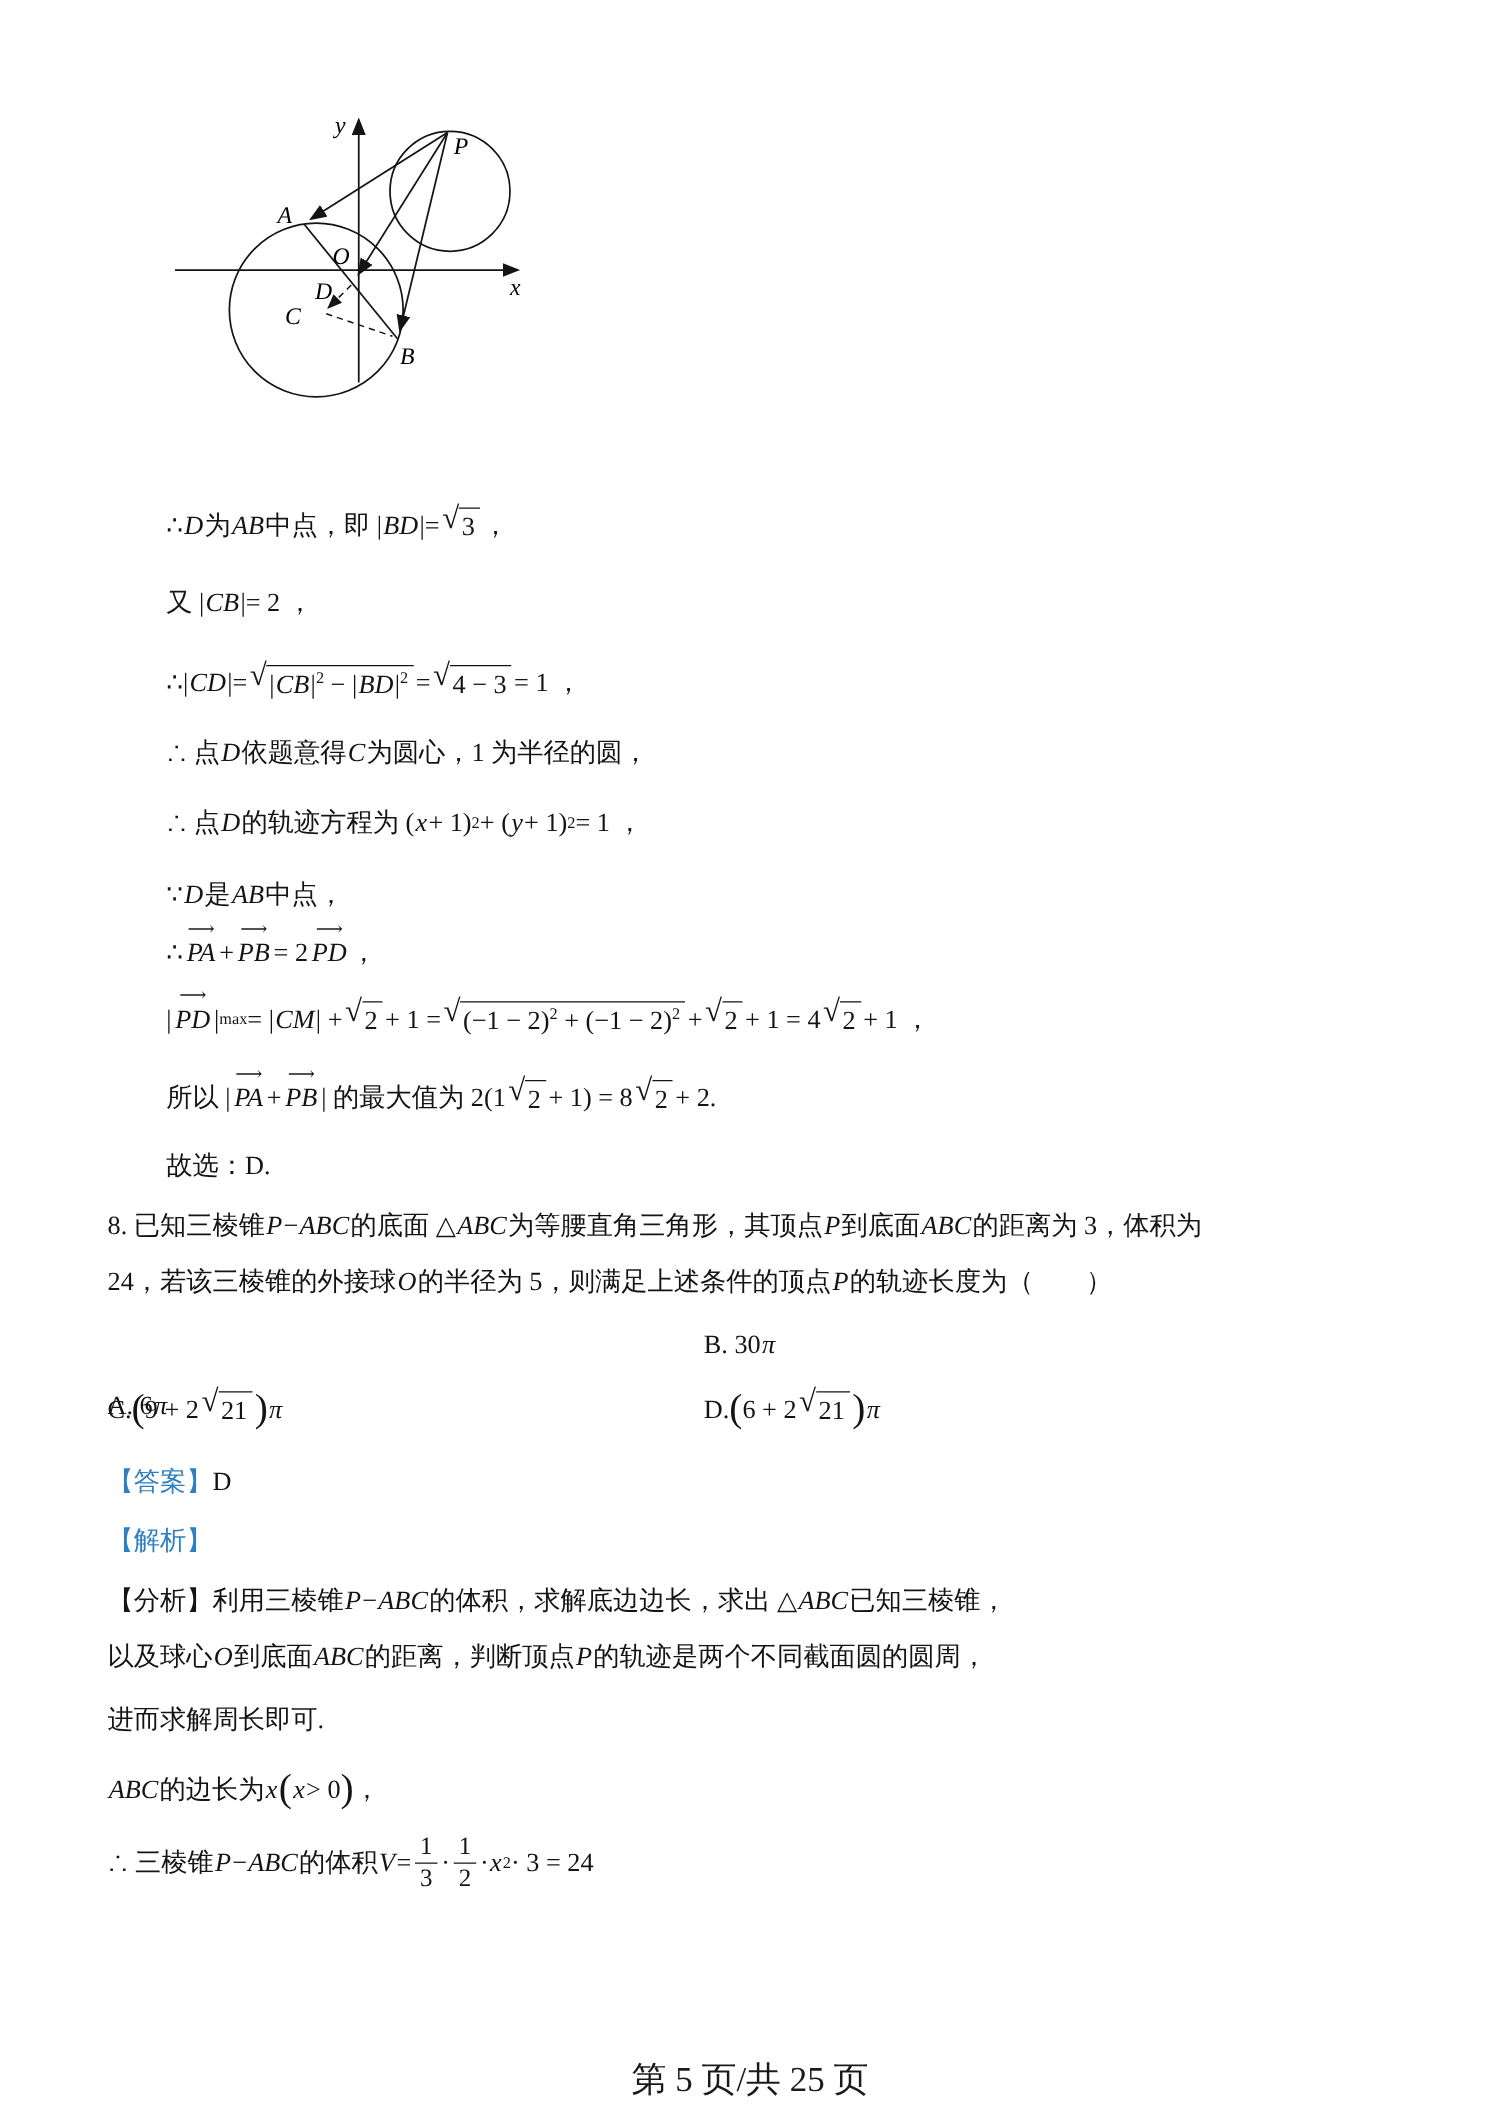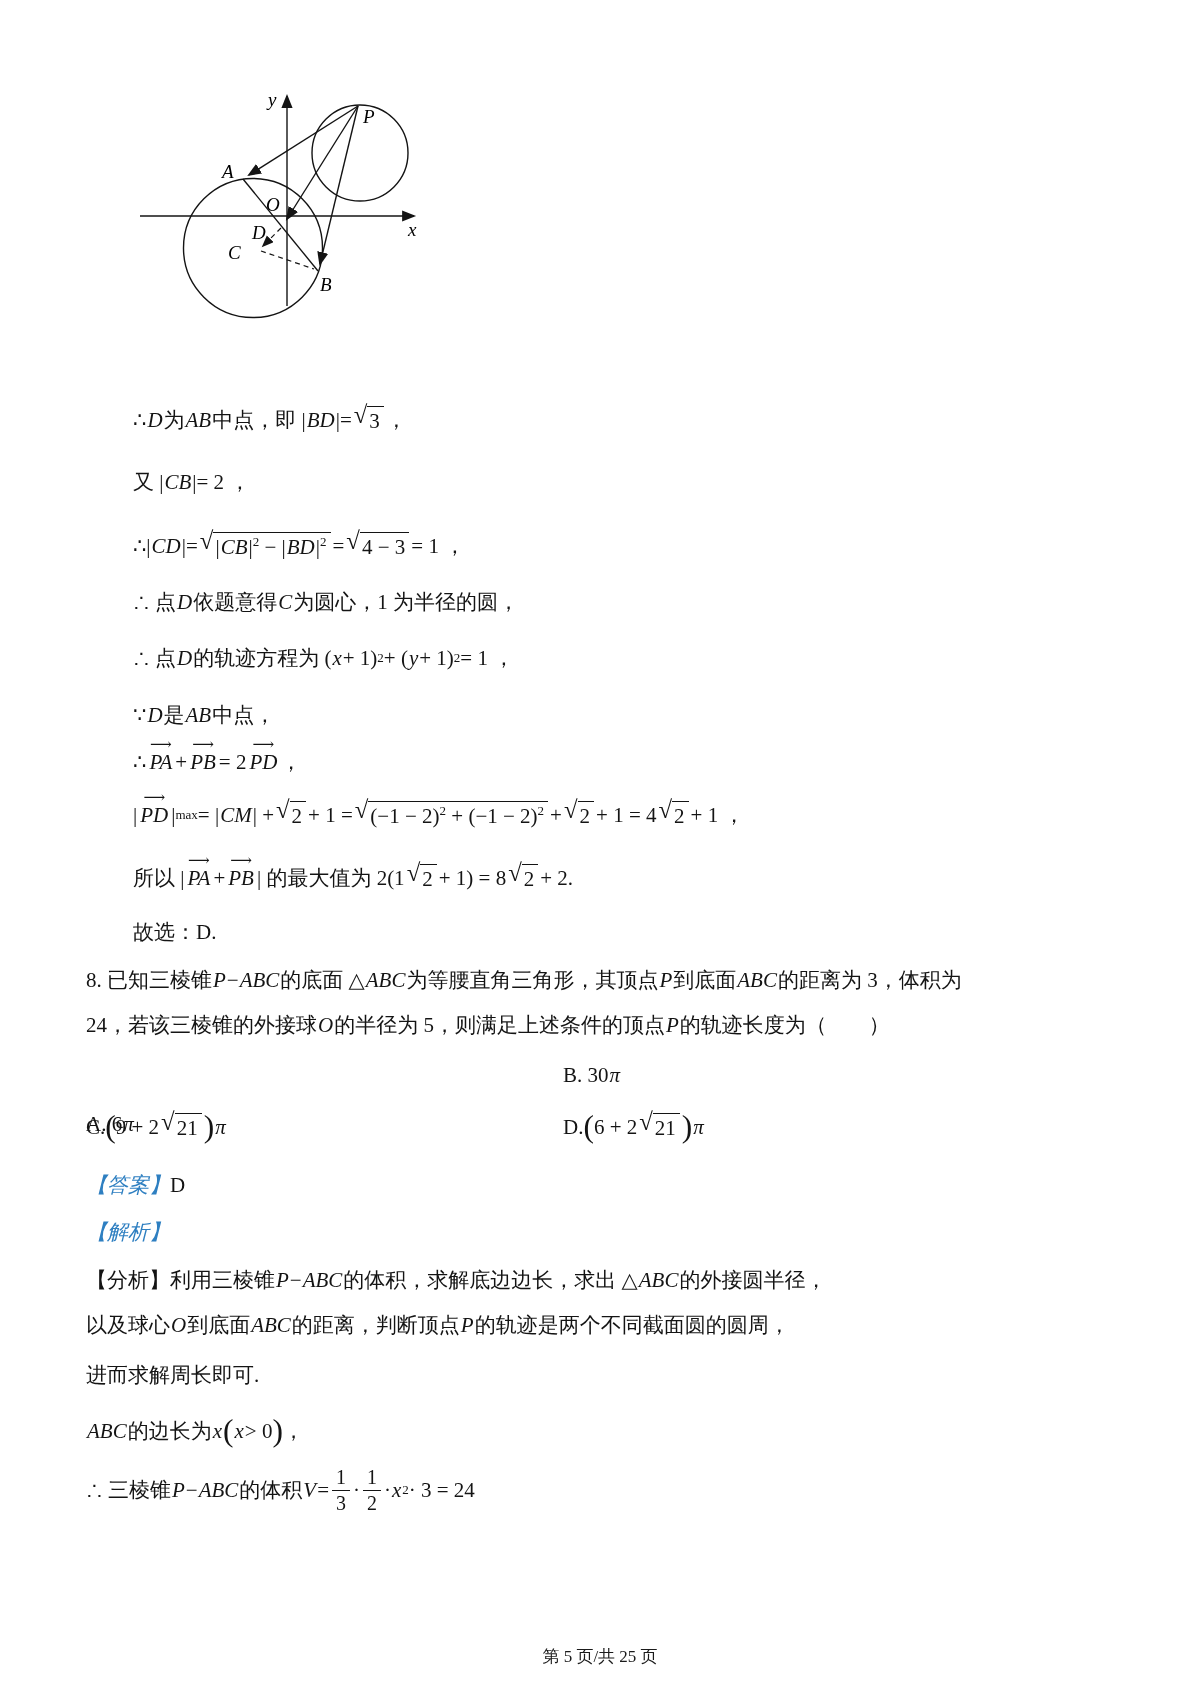--- a/index.html
+++ b/index.html
@@ -28,24 +28,24 @@
     position:absolute;left:0;right:0;top:-0.78em;
     font-size:0.72em;font-style:normal;text-align:center;line-height:1;
   }
   .frac{
     display:inline-flex;flex-direction:column;align-items:center;
     vertical-align:middle;line-height:1.12;margin:0 3px;font-size:0.95em;
   }
   .fn{border-bottom:1.4px solid #141414;padding:0 4px 1px;}
   .fd{padding-top:1px;}
   .big{font-size:1.5em;line-height:0.85;vertical-align:-0.14em;}
-  .blue{color:#2e7fc1;font-style:italic;}
+  .blue{color:#2e7fc1;}
   .footer{
     position:absolute;left:0;width:1200px;text-align:center;
-    font-size:17px;color:#1a1a1a;
+    font-size:28px;color:#1a1a1a;
   }
   svg text{font-family:"Liberation Serif","DejaVu Serif",serif;}
 </style>
 </head>
 <body>
 
 <div class="page">
 
   <svg style="position:absolute;left:130px;top:80px" width="300" height="240" viewBox="130 80 300 240">
     <defs>
@@ -258,21 +258,21 @@
   <div class="line" style="left:86px;top:1216px;height:32px">
     <span class="blue">【解析】</span>
   </div>
   <div class="line" style="left:86px;top:1264px;height:32px">
       <span>【分析】利用三棱锥 </span>
       <span class="mi">P</span>
       <span> − </span>
       <span class="mi">ABC</span>
       <span> 的体积，求解底边边长，求出 △</span>
       <span class="mi">ABC</span>
-      <span> 的外接圆半径，</span>
+      <span> 已知三棱锥，</span>
     </div>
   <div class="line" style="left:86px;top:1309px;height:32px">
       <span>以及球心 </span>
       <span class="mi">O</span>
       <span> 到底面 </span>
       <span class="mi">ABC</span>
       <span> 的距离，判断顶点 </span>
       <span class="mi">P</span>
       <span> 的轨迹是两个不同截面圆的圆周，</span>
     </div>

